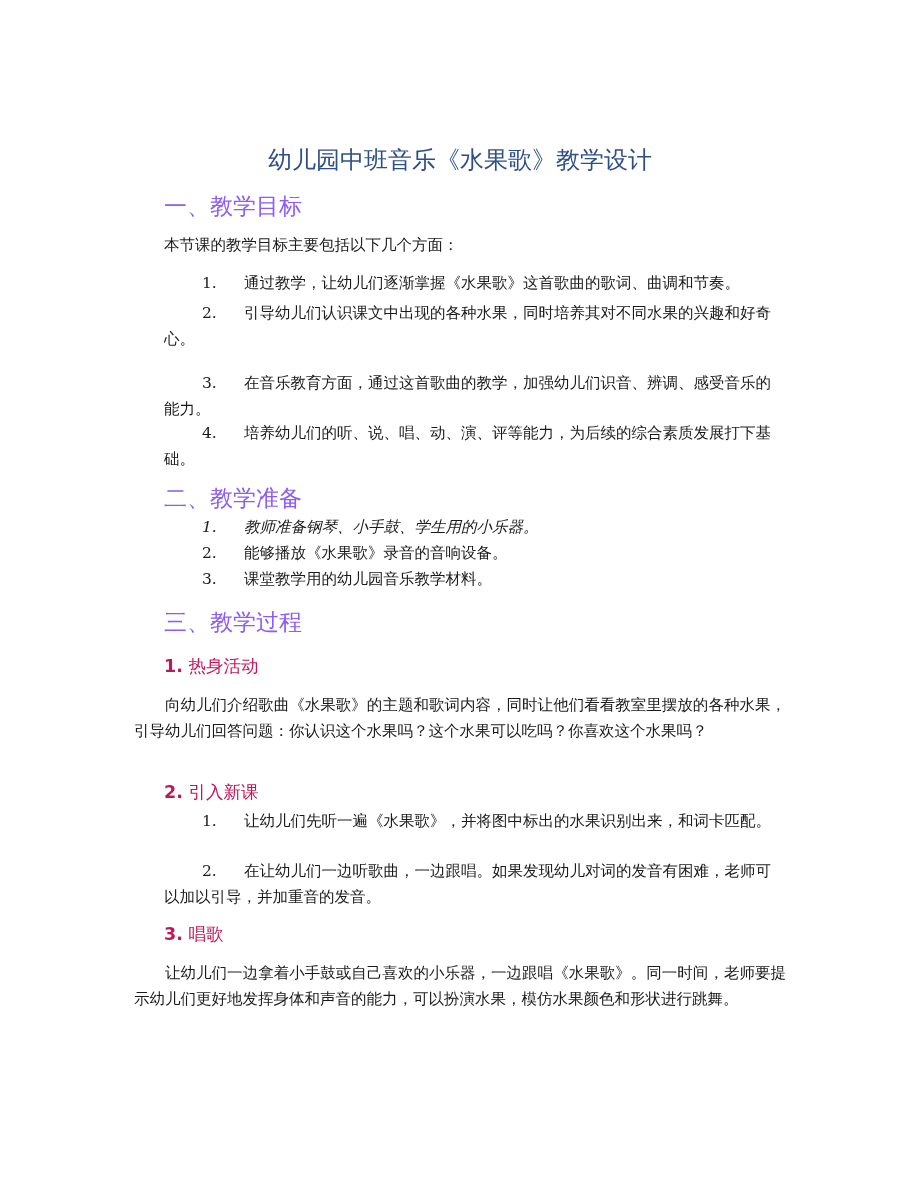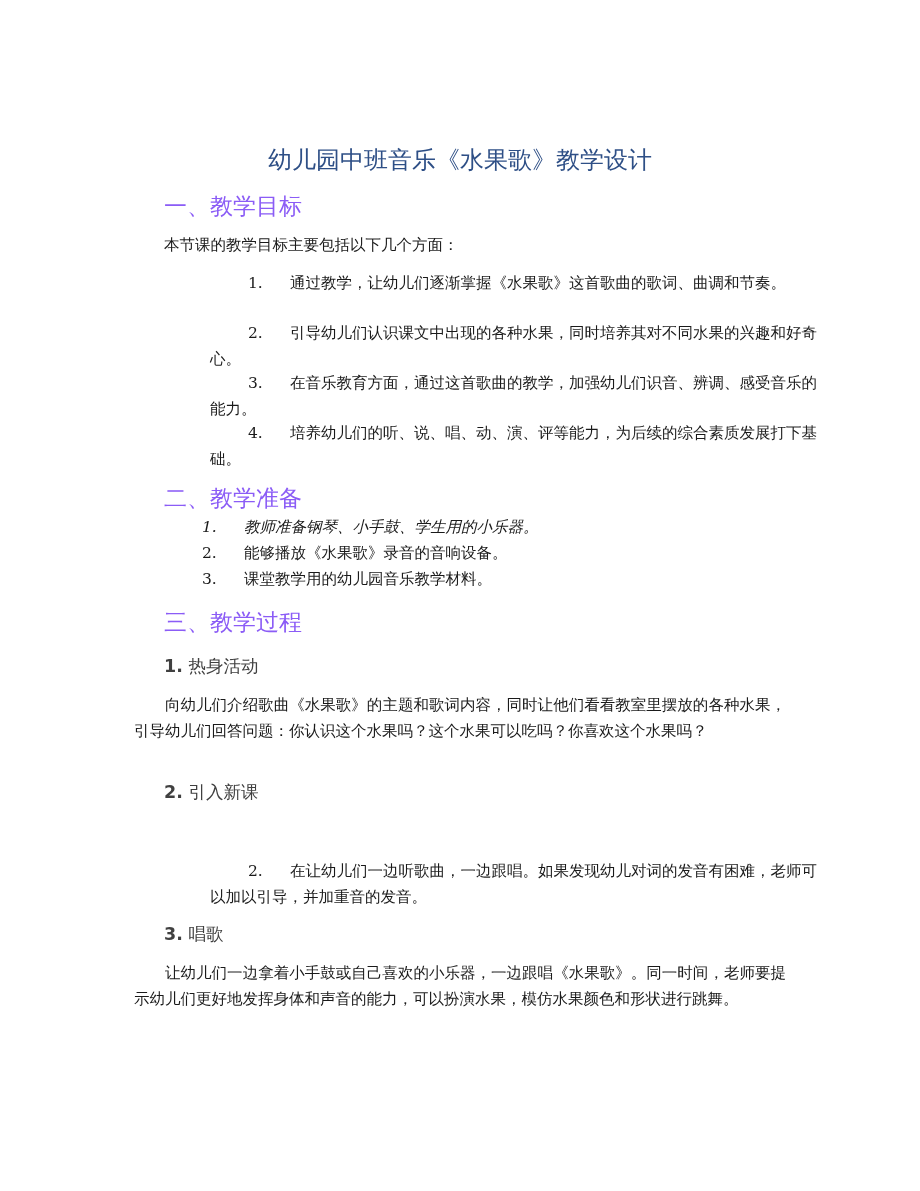--- a/index.html
+++ b/index.html
@@ -4,42 +4,42 @@
   <style>
     html, body { margin: 0; padding: 0; background: #ffffff; }
     body { width: 920px; height: 1191px; position: relative; overflow: hidden;
       font-family: "DejaVu Serif", "Liberation Serif", serif; color: #1a1a1a; }
     .page { position: absolute; left: 0; top: 0; width: 920px; height: 1191px; }
     .title { position: absolute; left: 0; width: 920px; top: 142px; text-align: center;
       font-family: "DejaVu Sans", "Liberation Sans", sans-serif; font-size: 24px; color: #2e4f86; line-height: 36px; }
     .h1 { position: absolute; left: 164px; font-family: "DejaVu Sans", "Liberation Sans", sans-serif;
       font-size: 23px; color: #8b5cf6; line-height: 32px; }
     .h2 { position: absolute; left: 164px; font-family: "DejaVu Sans", "Liberation Sans", sans-serif;
-      font-size: 17.5px; color: #404040; line-height: 26px; font-weight: normal; }
+      font-size: 17.5px; color: #be185d; line-height: 26px; font-weight: normal; }
     .h2 .num { font-weight: bold; }
     .para { position: absolute; left: 164px; width: 622px; font-size: 15.5px; line-height: 26px; text-align: justify; }
     .para.indent { text-indent: 31px; }
-    .list-item { position: absolute; left: 164px; width: 622px; font-size: 15.5px; line-height: 26px; margin-left: 46px; }
+    .list-item { position: absolute; left: 164px; width: 622px; font-size: 15.5px; line-height: 26px; }
     .simple-item { position: absolute; left: 202px; font-size: 15.5px; line-height: 26px; white-space: nowrap; }
     .simple-item .li-num2 { display: inline-block; width: 42px; }
   </style>
 </head>
 <body>
 
 <div class="page">
 
   <div class="title">幼儿园中班音乐《水果歌》教学设计</div>
 
   <div class="h1" style="top:190px;">一、教学目标</div>
   <div class="para" style="top:232px;">本节课的教学目标主要包括以下几个方面：</div>
 
   <div class="list-item" style="top:270px;">
     <span style="display:inline-block;width:38px;"></span><span style="display:inline-block;width:42px;">1.</span><span>通过教学，让幼儿们逐渐掌握《水果歌》这首歌曲的歌词、曲调和节奏。</span>
   </div>
-  <div class="list-item" style="top:320px;">
+  <div class="list-item" style="top:300px;">
     <span style="display:inline-block;width:38px;"></span><span style="display:inline-block;width:42px;">2.</span><span>引导幼儿们认识课文中出现的各种水果，同时培养其对不同水果的兴趣和好奇心。</span>
   </div>
   <div class="list-item" style="top:370px;">
     <span style="display:inline-block;width:38px;"></span><span style="display:inline-block;width:42px;">3.</span><span>在音乐教育方面，通过这首歌曲的教学，加强幼儿们识音、辨调、感受音乐的能力。</span>
   </div>
   <div class="list-item" style="top:420px;">
     <span style="display:inline-block;width:38px;"></span><span style="display:inline-block;width:42px;">4.</span><span>培养幼儿们的听、说、唱、动、演、评等能力，为后续的综合素质发展打下基础。</span>
   </div>
 
   <div class="h1" style="top:482px;">二、教学准备</div>
@@ -56,20 +56,23 @@
   <div class="h1" style="top:606px;text-align:center;">三、教学过程</div>
 
   <div class="h2" style="top:653px;">
     <span class="num">1.</span> <span>热身活动</span>
   </div>
   <div class="para indent" style="top:692px;left:134px;width:652px;">向幼儿们介绍歌曲《水果歌》的主题和歌词内容，同时让他们看看教室里摆放的各种水果，引导幼儿们回答问题：你认识这个水果吗？这个水果可以吃吗？你喜欢这个水果吗？</div>
 
   <div class="h2" style="top:779px;">
     <span class="num">2.</span> <span>引入新课</span>
   </div>
+  <div class="list-item" style="top:808px;">
+    <span style="display:inline-block;width:38px;"></span><span style="display:inline-block;width:42px;">1.</span><span>让幼儿们先听一遍《水果歌》，并将图中标出的水果识别出来，和词卡匹配。</span>
+  </div>
   <div class="list-item" style="top:858px;">
     <span style="display:inline-block;width:38px;"></span><span style="display:inline-block;width:42px;">2.</span><span>在让幼儿们一边听歌曲，一边跟唱。如果发现幼儿对词的发音有困难，老师可以加以引导，并加重音的发音。</span>
   </div>
 
   <div class="h2" style="top:921px;">
     <span class="num">3.</span> <span>唱歌</span>
   </div>
   <div class="para indent" style="top:960px;left:134px;width:652px;">让幼儿们一边拿着小手鼓或自己喜欢的小乐器，一边跟唱《水果歌》。同一时间，老师要提示幼儿们更好地发挥身体和声音的能力，可以扮演水果，模仿水果颜色和形状进行跳舞。</div>
 
 </div>

